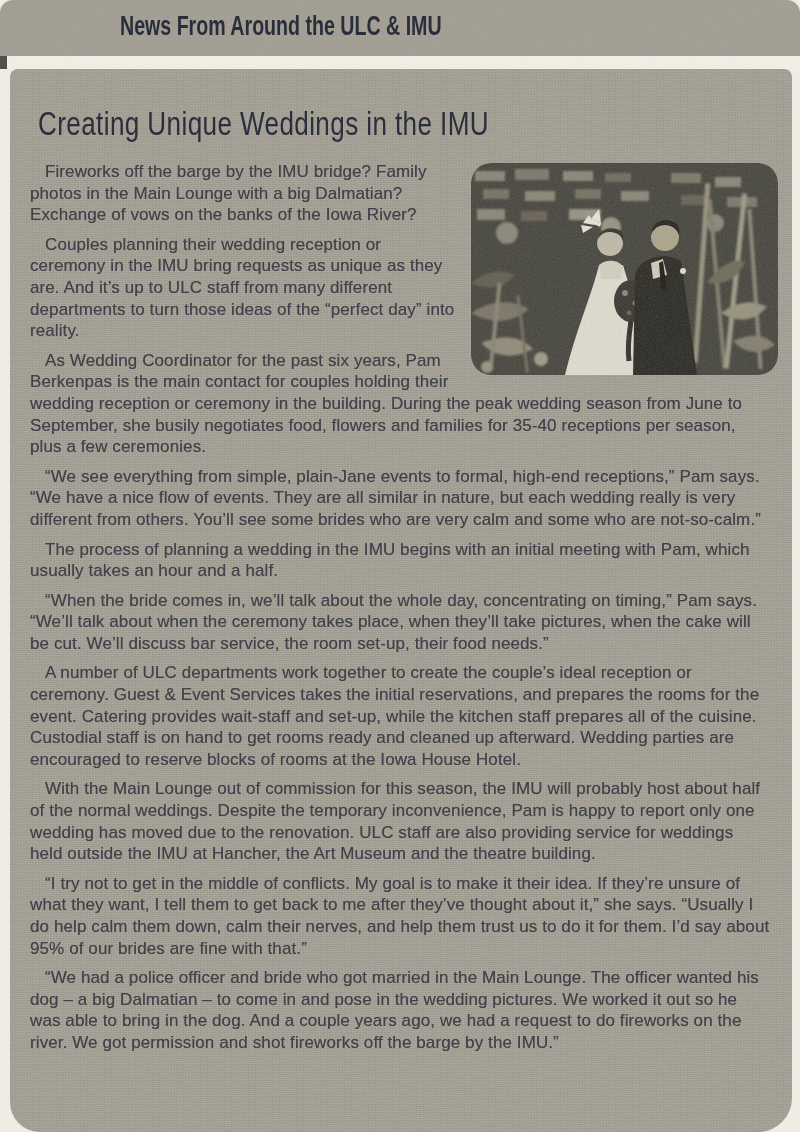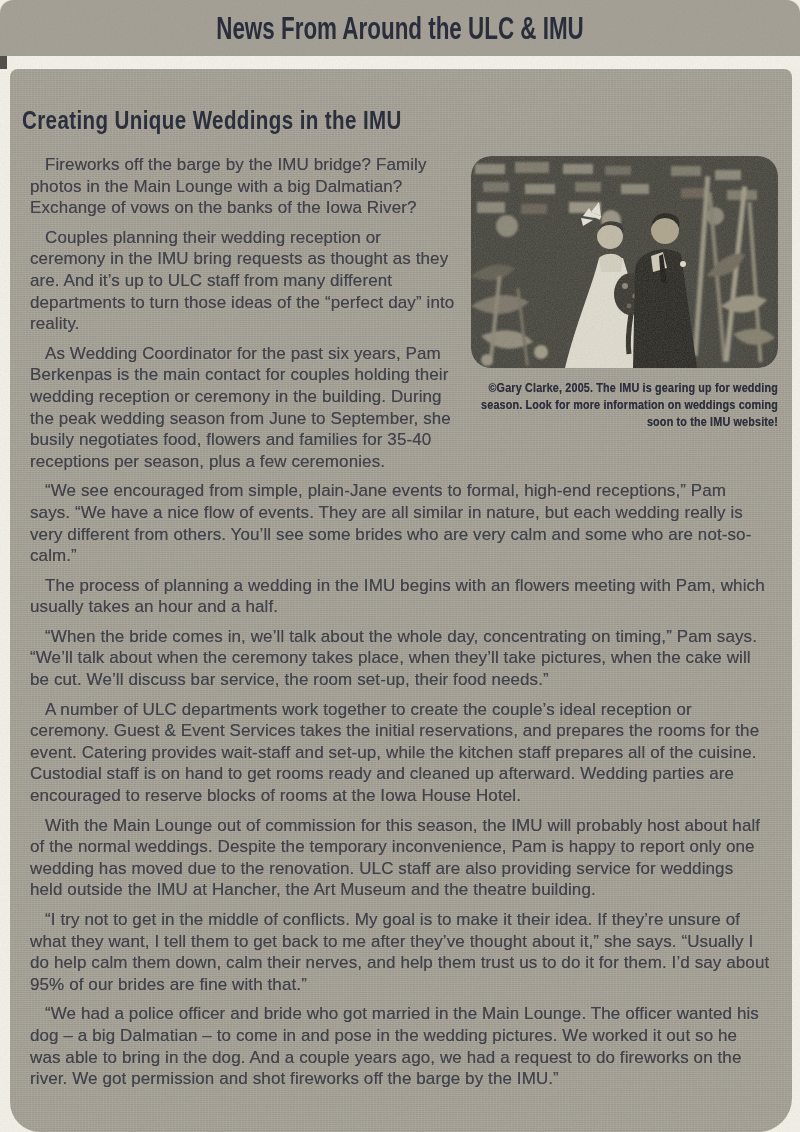--- a/index.html
+++ b/index.html
@@ -8,22 +8,22 @@
     background:#f6f4ec;
     font-family:"Liberation Sans", sans-serif;
   }
   
   .header-band{
     position:absolute;left:0;top:0;width:800px;height:56px;
     background:#a8a499;
     border-radius:13px 13px 0 0;
   }
   .header-band h1{
-    margin:0;padding-top:10px;text-align:center;
-    font-size:32px;font-weight:bold;color:#2b2f3d;
+    margin:0;padding-top:10px;text-align:left;
+    font-size:28px;font-weight:bold;color:#2b2f3d;
     letter-spacing:0px;white-space:nowrap;
   }
   .header-band h1 .squeeze{
     display:block;width:100%;
     transform:scaleX(0.70);transform-origin:50% 50%;
   }
   .divider-stripe{
     position:absolute;left:0;top:56px;width:800px;height:13px;
     background:#f7f5ed;
   }
@@ -36,22 +36,22 @@
     position:absolute;left:10px;top:69px;width:782px;height:1063px;
     background:#aaa69b;
     background-image:
       repeating-linear-gradient(0deg, rgba(255,255,255,0.05) 0 1px, rgba(0,0,0,0.03) 1px 2px),
       repeating-linear-gradient(90deg, rgba(255,255,255,0.03) 0 1px, rgba(0,0,0,0.02) 1px 3px);
     border-radius:8px 8px 34px 30px;
     box-sizing:border-box;
     padding:36px 14px 0 12px;
   }
   .article-title{
-    margin:0 0 18px 0;
-    font-size:26px;font-weight:bold;color:#2c303e;
+    margin:0 0 18px 16px;
+    font-size:33px;font-weight:normal;color:#2c303e;
     white-space:nowrap;
   }
   .article-title .squeeze{
     display:inline-block;
     transform:scaleX(0.79);transform-origin:0 50%;
     letter-spacing:0.5px;
   }
   .article-body{
     font-size:17px;line-height:21.6px;color:#42444d;
     letter-spacing:0.1px;
@@ -181,30 +181,27 @@
             <path d="M180 100 L192 96 L196 112 L182 116 Z" fill="#d9d4c2"></path>
             <path d="M188 100 L192 98 L196 128 L190 126 Z" fill="#14130f"></path>
             <circle cx="194" cy="74" r="14" fill="#b2a98f"></circle>
             <path d="M180 72 q2 -18 20 -14 q10 2 8 14 q-4 -10 -14 -10 q-10 0 -14 10z" fill="#1c1b16"></path>
             <circle cx="212" cy="108" r="3" fill="#e8e4d5"></circle>
           </g>
 
           <rect x="0" y="0" width="307" height="212" filter="url(#grain)" opacity="0.32"></rect>
         </g>
       </svg>
-      <figcaption>
-        <span class="squeeze">©Gary Clarke, 2005. The IMU is gearing up for wedding season. Look for more information on weddings coming soon to the IMU website!</span>
-      </figcaption>
     </figure>
 
     <p>Fireworks off the barge by the IMU bridge? Family photos in the Main Lounge with a big Dalmatian? Exchange of vows on the banks of the Iowa River?</p>
-    <p>Couples planning their wedding reception or ceremony in the IMU bring requests as thought as they are. And it’s up to ULC staff from many different departments to turn those ideas of the “perfect day” into reality.</p>
+    <p>Couples planning their wedding reception or ceremony in the IMU bring requests as unique as they are. And it’s up to ULC staff from many different departments to turn those ideas of the “perfect day” into reality.</p>
     <p>As Wedding Coordinator for the past six years, Pam Berkenpas is the main contact for couples holding their wedding reception or ceremony in the building. During the peak wedding season from June to September, she busily negotiates food, flowers and families for 35-40 receptions per season, plus a few ceremonies.</p>
-    <p>“We see encouraged from simple, plain-Jane events to formal, high-end receptions,” Pam says. “We have a nice flow of events. They are all similar in nature, but each wedding really is very different from others. You’ll see some brides who are very calm and some who are not-so-calm.”</p>
-    <p>The process of planning a wedding in the IMU begins with an flowers meeting with Pam, which usually takes an hour and a half.</p>
+    <p>“We see everything from simple, plain-Jane events to formal, high-end receptions,” Pam says. “We have a nice flow of events. They are all similar in nature, but each wedding really is very different from others. You’ll see some brides who are very calm and some who are not-so-calm.”</p>
+    <p>The process of planning a wedding in the IMU begins with an initial meeting with Pam, which usually takes an hour and a half.</p>
     <p>“When the bride comes in, we’ll talk about the whole day, concentrating on timing,” Pam says.  “We’ll talk about when the ceremony takes place, when they’ll take pictures, when the cake will be cut. We’ll discuss bar service, the room set-up, their food needs.”</p>
     <p>A number of ULC departments work together to create the couple’s ideal reception or ceremony. Guest &amp; Event Services takes the initial reservations, and prepares the rooms for the event. Catering provides wait-staff and set-up, while the kitchen staff prepares all of the cuisine.  Custodial staff is on hand to get rooms ready and cleaned up afterward. Wedding parties are encouraged to reserve blocks of rooms at the Iowa House Hotel.</p>
     <p>With the Main Lounge out of commission for this season, the IMU will probably host about half of the normal weddings. Despite the temporary inconvenience, Pam is happy to report only one wedding has moved due to the renovation. ULC staff are also providing service for weddings held outside the IMU at Hancher, the Art Museum and the theatre building.</p>
     <p>“I try not to get in the middle of conflicts. My goal is to make it their idea. If they’re unsure of what they want, I tell them to get back to me after they’ve thought about it,” she says. “Usually I do help calm them down, calm their nerves, and help them trust us to do it for them. I’d say about 95% of our brides are fine with that.”</p>
     <p>“We had a police officer and bride who got married in the Main Lounge. The officer wanted his dog – a big Dalmatian – to come in and pose in the wedding pictures. We worked it out so he was able to bring in the dog.  And a couple years ago, we had a request to do fireworks on the river.  We got permission and shot fireworks off the barge by the IMU.”</p>
   </div>
 </div>
 
 <svg class="noise-overlay" width="800" height="1132" viewBox="0 0 800 1132" xmlns="http://www.w3.org/2000/svg">
   <filter id="pageGrain" x="0" y="0" width="100%" height="100%">

